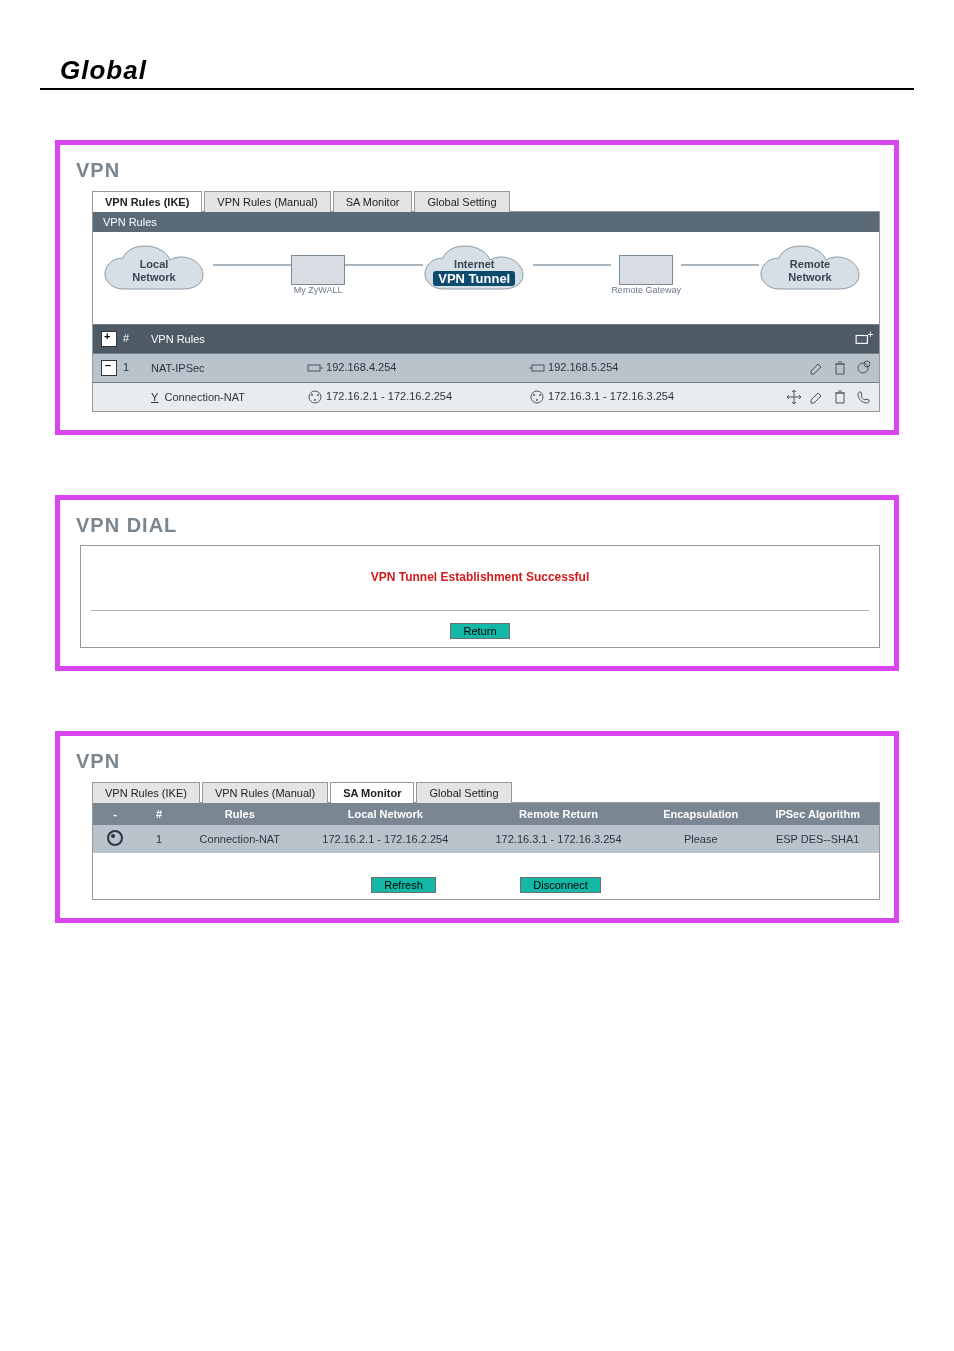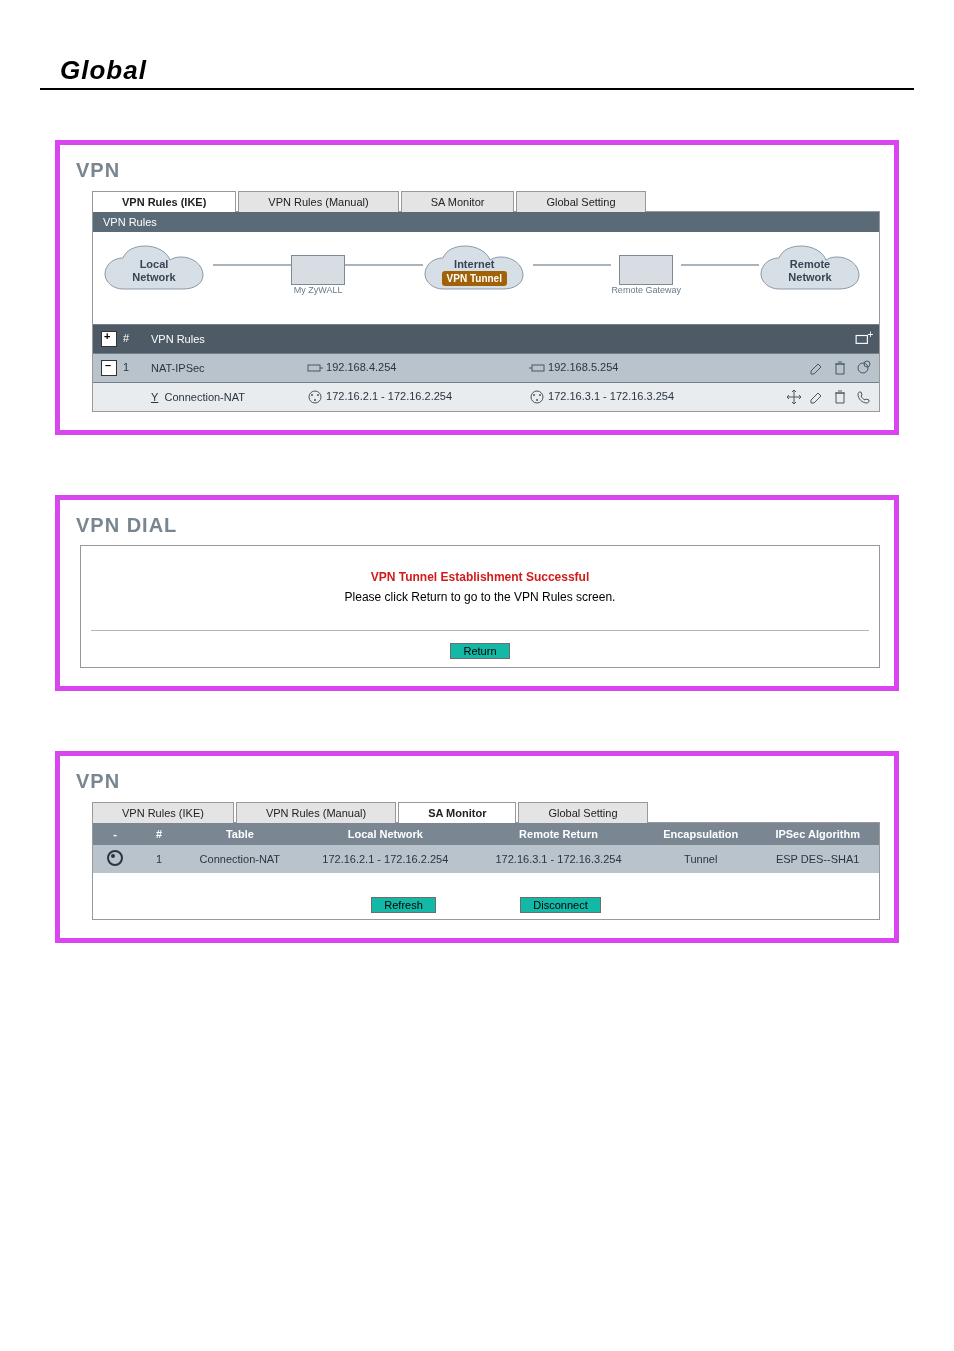--- a/index.html
+++ b/index.html
@@ -1,30 +1,30 @@
 <!DOCTYPE html>
 <html><head>
 <meta charset="utf-8">
 <style>
   body{margin:0;font-family:Arial,Helvetica,sans-serif;background:#fff;color:#000;width:954px}
   .logo{font-family:Arial,sans-serif;font-weight:900;font-style:italic;font-size:26px;letter-spacing:1px;margin:55px 0 2px 60px}
   .hr-top{border-bottom:2px solid #000;margin:0 40px 50px 40px}
   .panel{border:5px solid #d946ef;margin:20px 55px 60px 55px;background:#fff;padding:12px 14px 18px}
   .panel-title{color:#7a868f;font-size:20px;font-weight:bold;letter-spacing:1px;margin:2px 0 8px 2px}
   .tabs{display:flex;gap:0;margin-left:18px;font-size:11px}
-  .tab{background:#e4e4e4;border:1px solid #999;border-bottom:none;padding:4px 29px;margin-right:2px;color:#222;position:relative;top:1px}
+  .tab{background:#e4e4e4;border:1px solid #999;border-bottom:none;padding:4px 12px;margin-right:2px;color:#222;position:relative;top:1px}
   .tab.active{background:#fff;font-weight:bold}
   .tab-body{border:1px solid #999;margin:0 0 0 18px;padding:0}
   
   .vpn-rules-bar{background:#5a6a77;color:#fff;font-size:11px;padding:4px 10px}
   .clouds-row{background:#fff;padding:12px 10px 18px;display:flex;align-items:center;justify-content:space-around}
   .cloud{position:relative;width:110px;height:62px}
   .cloud svg{position:absolute;inset:0}
   .cloud-label{position:absolute;left:0;right:8px;top:14px;text-align:center;font-size:11px;font-weight:bold;color:#384552;line-height:13px}
-  .mini-badge{background:#a16207;color:#fff;font-size:10px;border-radius:3px;padding:1px 5px;display:inline-block}
+  .mini-badge{background:#0c4a6e;color:#fff;font-size:13px;border-radius:3px;padding:1px 5px;display:inline-block}
   .device-box{width:52px;height:28px;background:#d7dde3;border:1px solid #7d8b96;position:relative}
   .device-col{display:flex;flex-direction:column;align-items:center;font-size:9px;color:#6b7884}
   .wire{flex:1;height:0;border-top:2px solid #aab4bd;position:relative;top:-10px}
   .rules-table{width:100%;border-collapse:collapse;font-size:11px}
   .rules-table td{border-top:1px solid #727f8a}
   .row-dark td{background:#4e5b67;color:#fff;padding:6px 8px}
   .row-mid td{background:#b9c3cc;color:#2b3540;padding:6px 8px}
   .row-light td{background:#e8ecef;color:#2b3540;padding:6px 8px}
   .sq-icon{display:inline-block;width:14px;height:14px;background:#fff;border:1px solid #333;vertical-align:middle;margin-right:6px;position:relative}
   .sq-icon.plus::before{content:"+";position:absolute;left:2px;top:-2px;font-weight:bold;color:#000}
@@ -189,54 +189,53 @@
     </tbody>
       </table>
   </div>
 </div>
 
 <div class="panel">
   <div class="panel-title">VPN DIAL</div>
   <div class="tab-body" style="margin-left:6px">
     <div class="dial-body">
       <div class="success">VPN Tunnel Establishment Successful</div>
-      <div style="margin-top:6px">Please click Return to go to the VPN Rules screen.</div>
       <div class="dial-hr"></div>
       <button class="btn">Return</button>
     </div>
   </div>
 </div>
 
 <div class="panel">
   <div class="panel-title">VPN</div>
   <div class="tabs">
     <div class="tab">VPN Rules (IKE)</div>
     <div class="tab">VPN Rules (Manual)</div>
     <div class="tab active">SA Monitor</div>
     <div class="tab">Global Setting</div>
   </div>
   <div class="tab-body">
     <table class="sa-table">
       <tbody>
           <tr>
         <th>-</th>
         <th style="width:28px">#</th>
-        <th>Table</th>
+        <th>Rules</th>
         <th>Local Network</th>
         <th>Remote Return</th>
         <th>Encapsulation</th>
         <th>IPSec Algorithm</th>
       </tr>
       <tr>
         <td><span class="radio-dot"></span></td>
         <td>1</td>
         <td>Connection-NAT</td>
         <td>172.16.2.1 - 172.16.2.254</td>
         <td>172.16.3.1 - 172.16.3.254</td>
-        <td>Tunnel</td>
+        <td>Please</td>
         <td>ESP DES--SHA1</td>
       </tr>
     </tbody>
       </table>
     <div class="btn-row">
       <button class="btn">Refresh</button>
       <button class="btn">Disconnect</button>
     </div>
   </div>
 </div>

